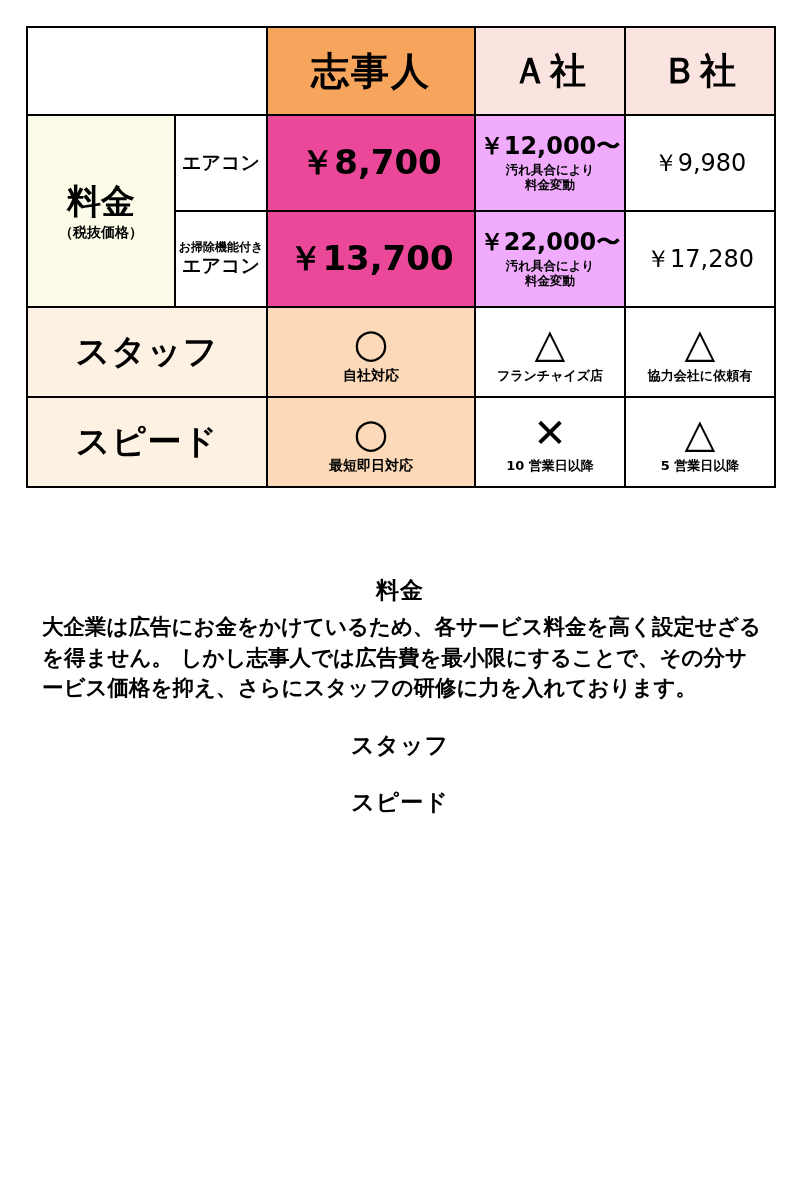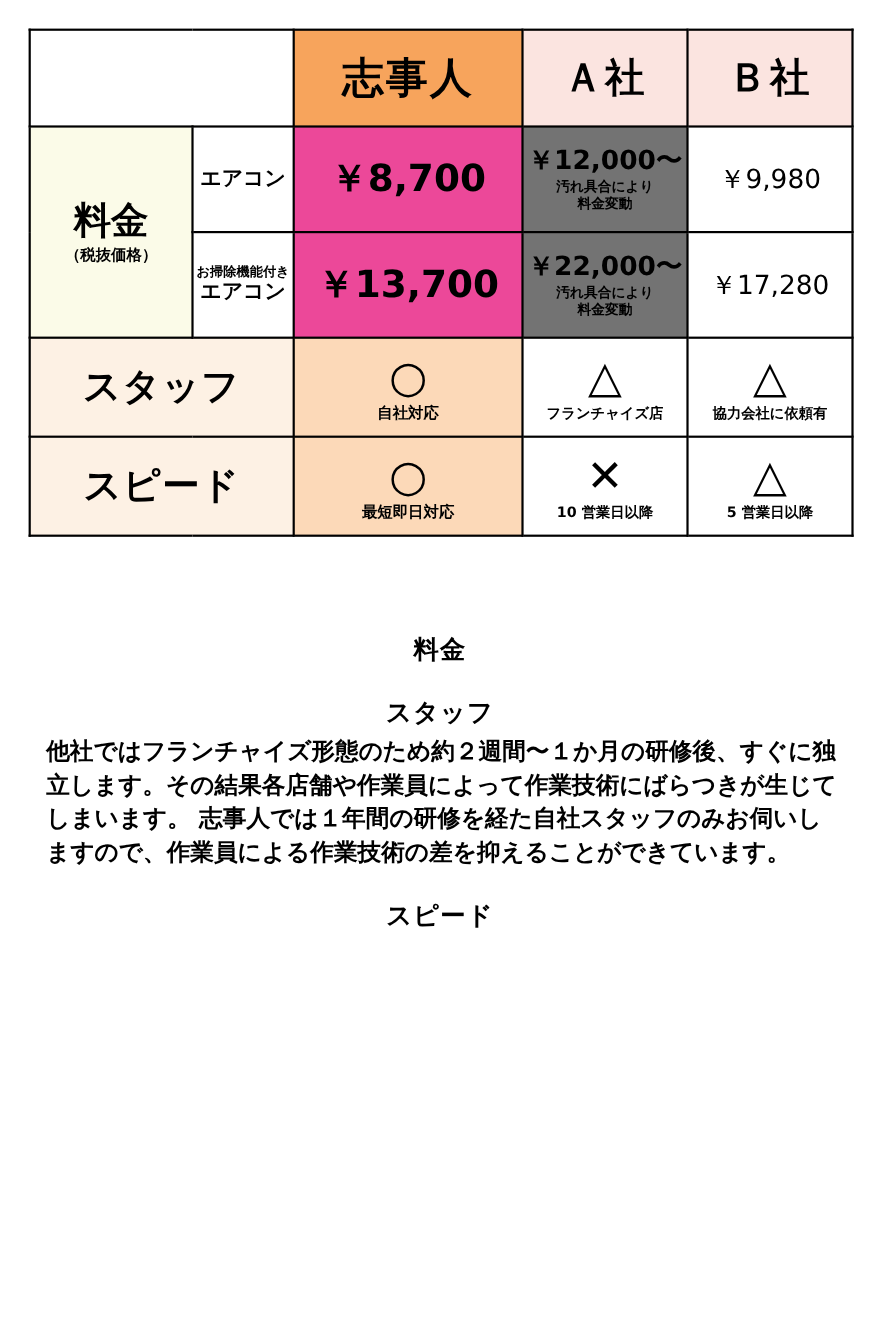--- a/index.html
+++ b/index.html
@@ -97,21 +97,21 @@
     font-weight: bold;
   }
 
   
   .price-own {
     background: #ec4899;
     font-size: 34px;
     font-weight: bold;
   }
   .price-other {
-    background: #737373;
+    background: #f0abfc;
     font-size: 24px;
     font-weight: bold;
     line-height: 1.1;
   }
   .price-other .note {
     display: block;
     font-size: 12.5px;
     font-weight: bold;
     line-height: 1.25;
     margin-top: 2px;
@@ -253,25 +253,25 @@
           </td>
         </tr>
       </tbody>
     </table>
   </div>
 
   <div class="content">
 
     <div class="sec sec-price">
       <h2>料金</h2>
+      <p>大企業は広告にお金をかけているため、各サービス料金を高く設定せざるを得ません。 しかし志事人では広告費を最小限にすることで、その分サービス価格を抑え、さらにスタッフの研修に力を入れております。</p>
     </div>
 
     <div class="sec sec-staff">
       <h2>スタッフ</h2>
-      <p>他社ではフランチャイズ形態のため約２週間〜１か月の研修後、すぐに独立します。その結果各店舗や作業員によって作業技術にばらつきが生じてしまいます。 志事人では１年間の研修を経た自社スタッフのみお伺いしますので、作業員による作業技術の差を抑えることができています。</p>
     </div>
 
     <div class="sec sec-speed">
       <h2>スピード</h2>
     </div>
 
   </div>
 </div>
 
 </body></html>

